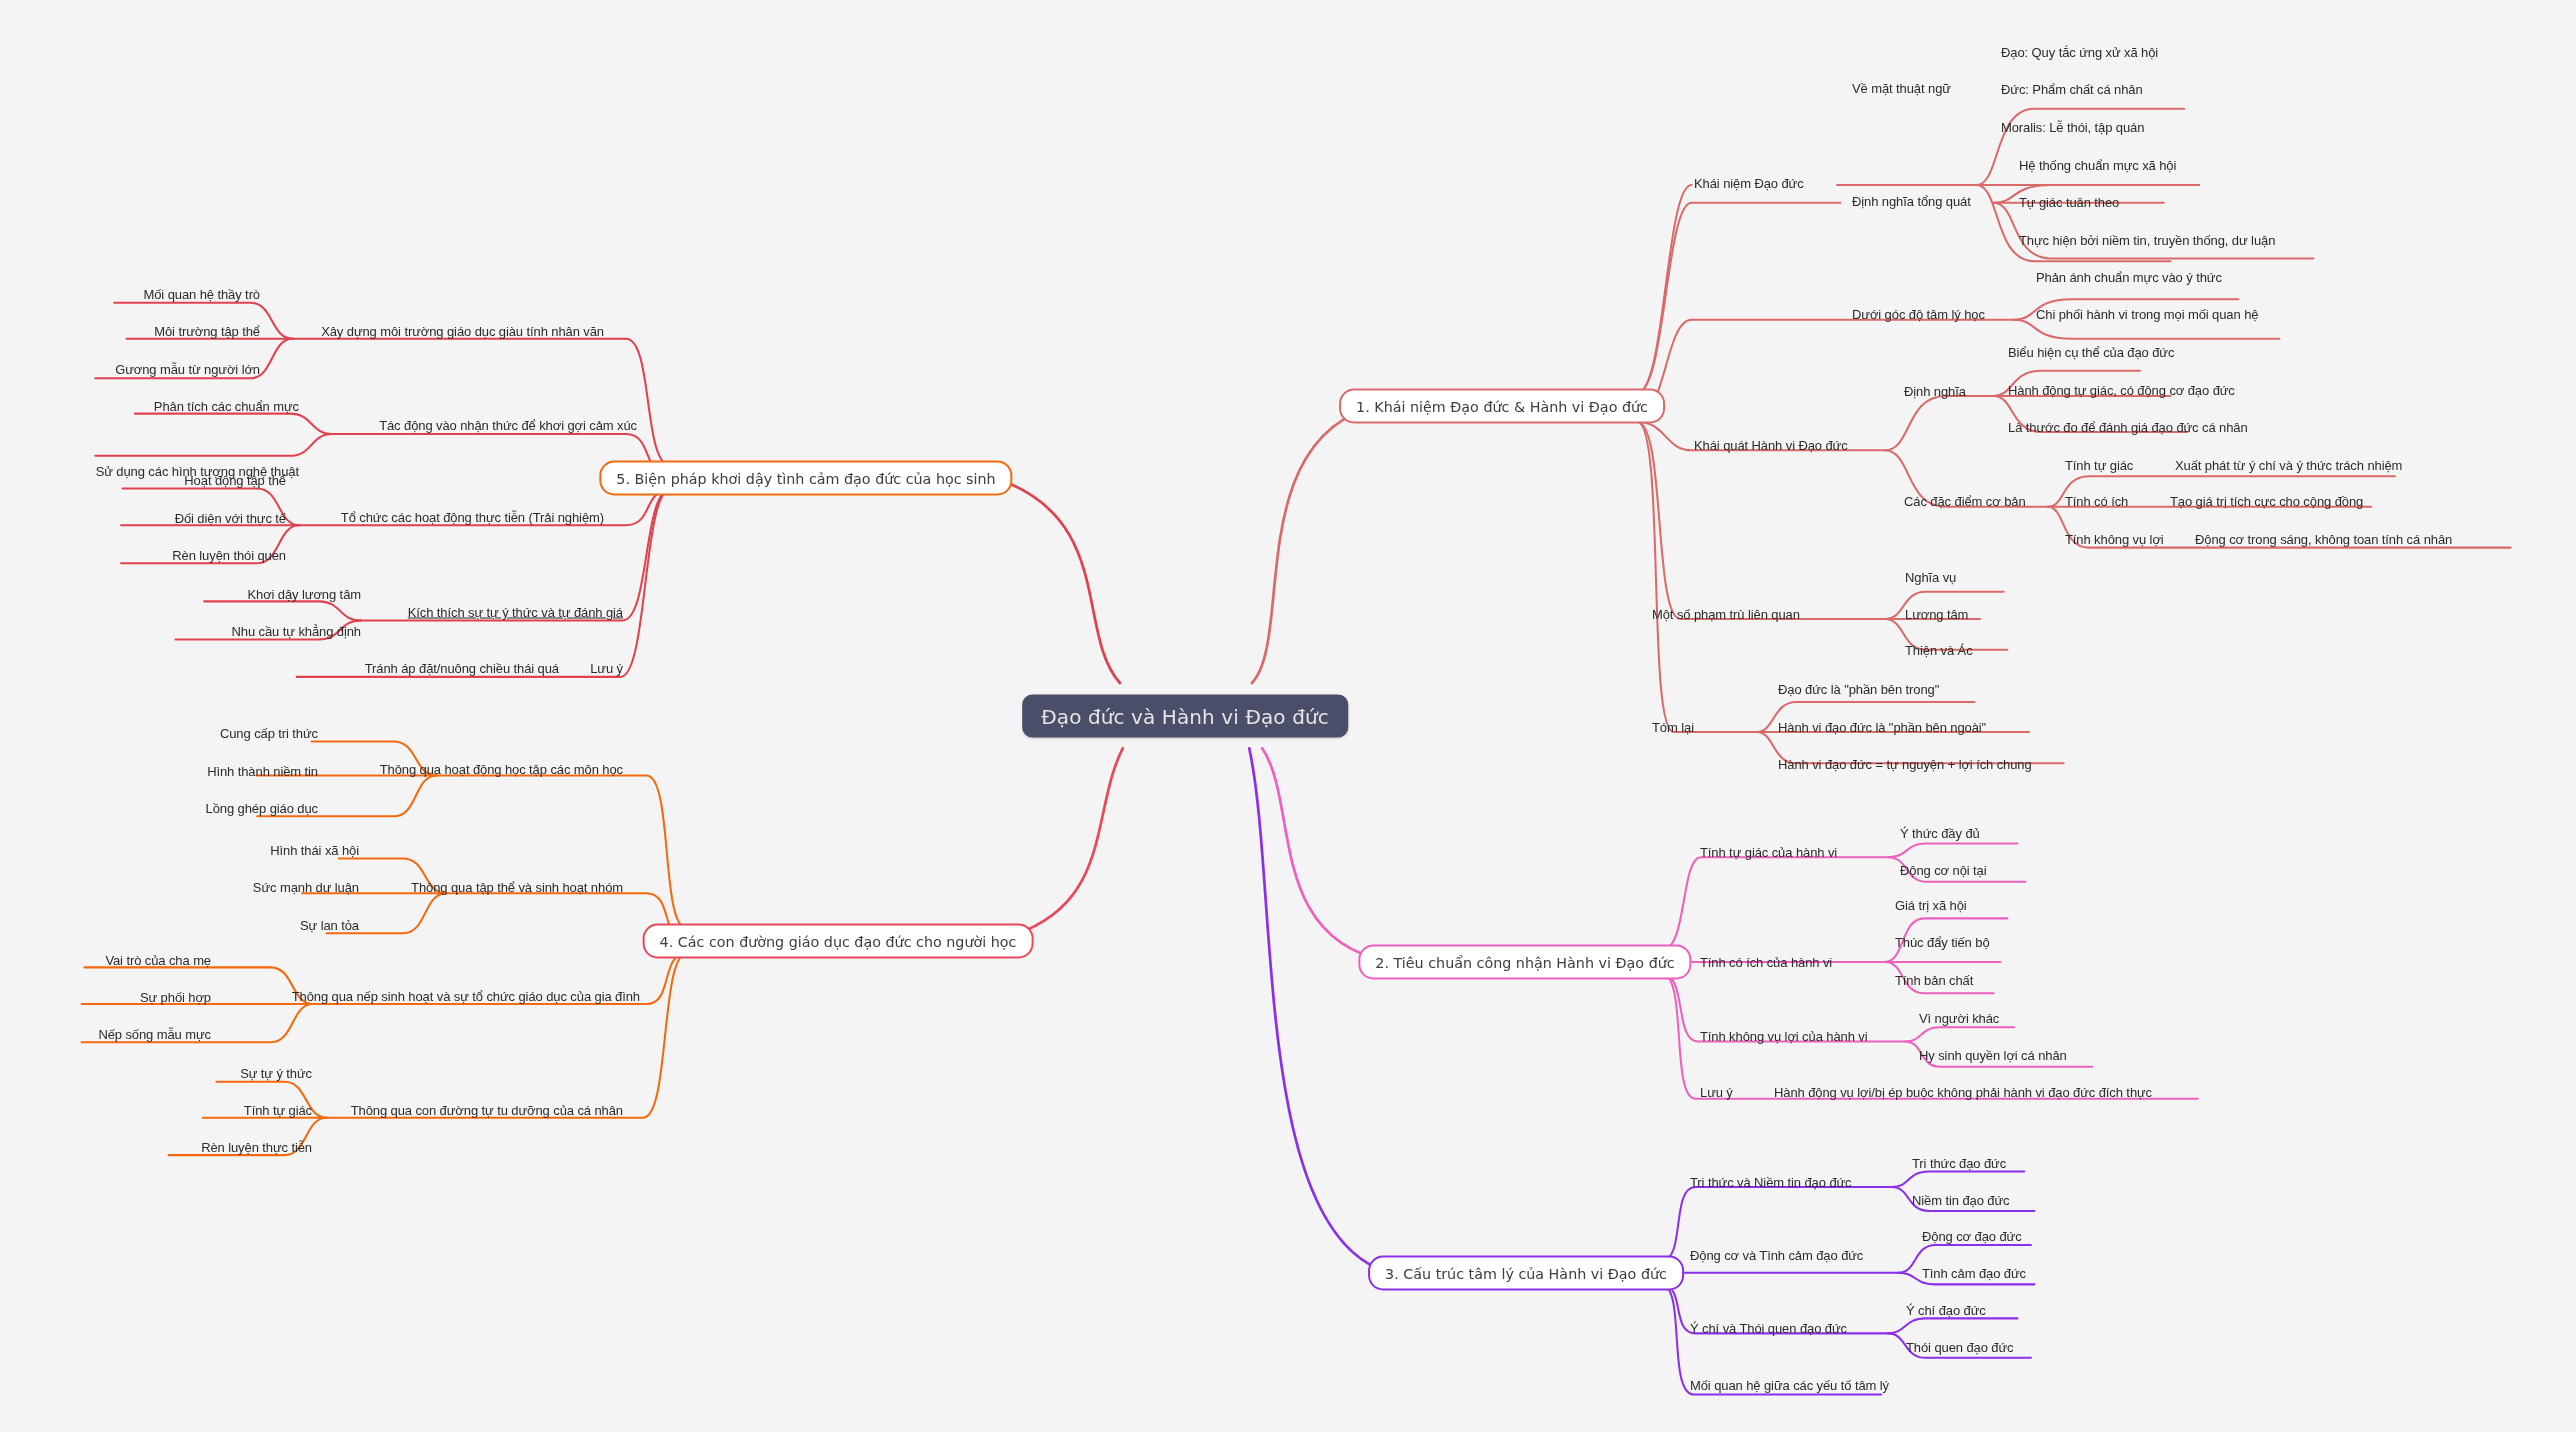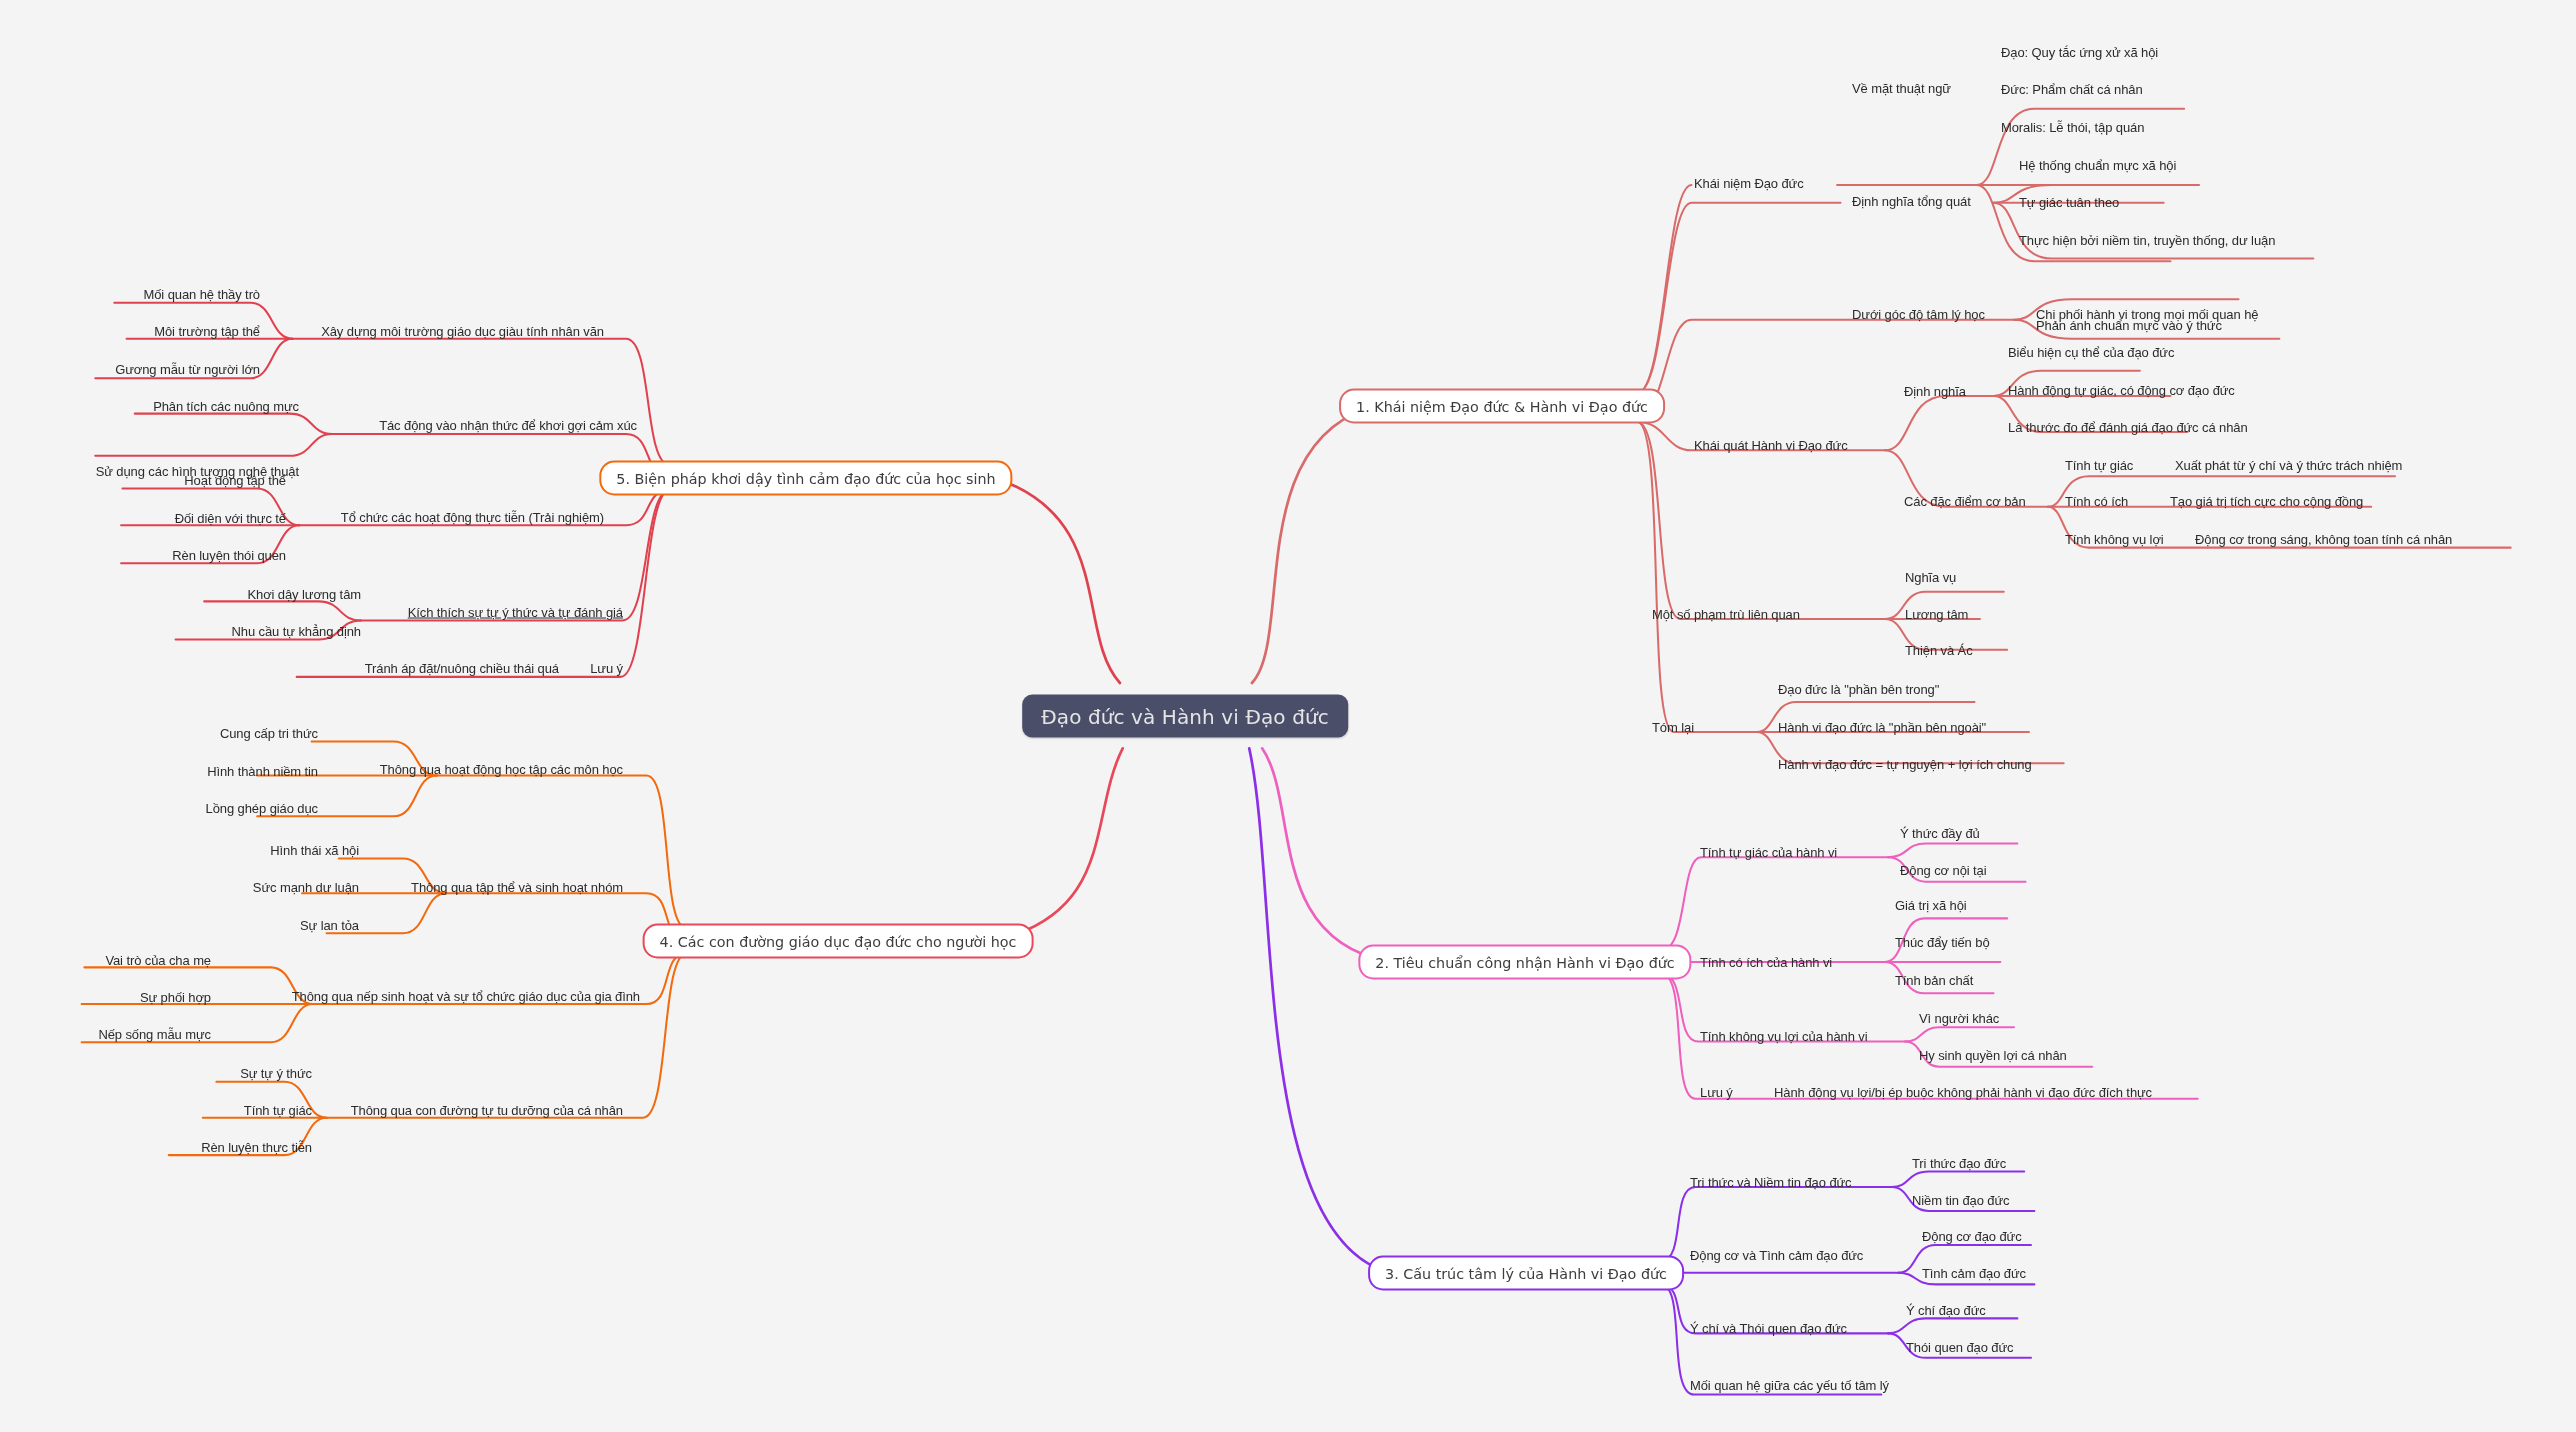--- a/index.html
+++ b/index.html
@@ -140,21 +140,21 @@
     <div class="node lbl" style="left: 1694px; top: 183px; text-align: right;">Khái niệm Đạo đức</div>
     <div class="node lbl" style="left: 1852px; top: 88px;">Về mặt thuật ngữ</div>
     <div class="node lbl" style="left: 2001px; top: 52px;">Đạo: Quy tắc ứng xử xã hội</div>
     <div class="node lbl" style="left: 2001px; top: 89px;">Đức: Phẩm chất cá nhân</div>
     <div class="node lbl" style="left: 2001px; top: 127px;">Moralis: Lễ thói, tập quán</div>
     <div class="node lbl" style="left: 1852px; top: 201px;">Định nghĩa tổng quát</div>
     <div class="node lbl" style="left: 2019px; top: 165px;">Hệ thống chuẩn mực xã hội</div>
     <div class="node lbl" style="left: 2019px; top: 202px;">Tự giác tuân theo</div>
     <div class="node lbl" style="left: 2019px; top: 240px;">Thực hiện bởi niềm tin, truyền thống, dư luận</div>
     <div class="node lbl" style="left: 1852px; top: 314px;">Dưới góc độ tâm lý học</div>
-    <div class="node lbl" style="left: 2036px; top: 277px; margin-top: 48px;">Phản ánh chuẩn mực vào ý thức</div>
+    <div class="node lbl" style="left: 2036px; top: 277px;">Phản ánh chuẩn mực vào ý thức</div>
     <div class="node lbl" style="left: 2036px; top: 314px;">Chi phối hành vi trong mọi mối quan hệ</div>
     <div class="node lbl" style="left: 1694px; top: 445px;">Khái quát Hành vi Đạo đức</div>
     <div class="node lbl" style="left: 1904px; top: 391px;">Định nghĩa</div>
     <div class="node lbl" style="left: 2008px; top: 352px;">Biểu hiện cụ thể của đạo đức</div>
     <div class="node lbl" style="left: 2008px; top: 390px;">Hành động tự giác, có động cơ đạo đức</div>
     <div class="node lbl" style="left: 2008px; top: 427px;">Là thước đo để đánh giá đạo đức cá nhân</div>
     <div class="node lbl" style="left: 1904px; top: 501px;">Các đặc điểm cơ bản</div>
     <div class="node lbl" style="left: 2065px; top: 465px;">Tính tự giác</div>
     <div class="node lbl" style="left: 2175px; top: 465px;">Xuất phát từ ý chí và ý thức trách nhiệm</div>
     <div class="node lbl" style="left: 2065px; top: 501px;">Tính có ích</div>
@@ -205,21 +205,21 @@
     <div class="node lbl ralign" style="left: 211px; top: 1034px;">Nếp sống mẫu mực</div>
     <div class="node lbl ralign" style="left: 623px; top: 1110px;">Thông qua con đường tự tu dưỡng của cá nhân</div>
     <div class="node lbl ralign" style="left: 312px; top: 1073px;">Sự tự ý thức</div>
     <div class="node lbl ralign" style="left: 312px; top: 1110px;">Tính tự giác</div>
     <div class="node lbl ralign" style="left: 312px; top: 1147px;">Rèn luyện thực tiễn</div>
     <div class="node lbl ralign" style="left: 604px; top: 331px;">Xây dựng môi trường giáo dục giàu tính nhân văn</div>
     <div class="node lbl ralign" style="left: 260px; top: 294px;">Mối quan hệ thầy trò</div>
     <div class="node lbl ralign" style="left: 260px; top: 331px;">Môi trường tập thể</div>
     <div class="node lbl ralign" style="left: 260px; top: 369px;">Gương mẫu từ người lớn</div>
     <div class="node lbl ralign" style="left: 637px; top: 425px;">Tác động vào nhận thức để khơi gợi cảm xúc</div>
-    <div class="node lbl ralign" style="left: 299px; top: 406px;">Phân tích các nuông mực</div>
+    <div class="node lbl ralign" style="left: 299px; top: 406px;">Phân tích các chuẩn mực</div>
     <div class="node lbl ralign" style="left: 299px; top: 444px; margin-top: 27px;">Sử dụng các hình tượng nghệ thuật</div>
     <div class="node lbl ralign" style="left: 604px; top: 517px;">Tổ chức các hoạt động thực tiễn (Trải nghiệm)</div>
     <div class="node lbl ralign" style="left: 286px; top: 480px;">Hoạt động tập thể</div>
     <div class="node lbl ralign" style="left: 286px; top: 518px;">Đối diện với thực tế</div>
     <div class="node lbl ralign" style="left: 286px; top: 555px;">Rèn luyện thói quen</div>
     <div class="node lbl ralign" style="left: 623px; top: 612px; text-decoration: underline;">Kích thích sự tự ý thức và tự đánh giá</div>
     <div class="node lbl ralign" style="left: 361px; top: 594px;">Khơi dậy lương tâm</div>
     <div class="node lbl ralign" style="left: 361px; top: 631px;">Nhu cầu tự khẳng định</div>
     <div class="node lbl ralign" style="left: 623px; top: 668px;">Lưu ý</div>
     <div class="node lbl ralign" style="left: 559px; top: 668px;">Tránh áp đặt/nuông chiều thái quá</div>

